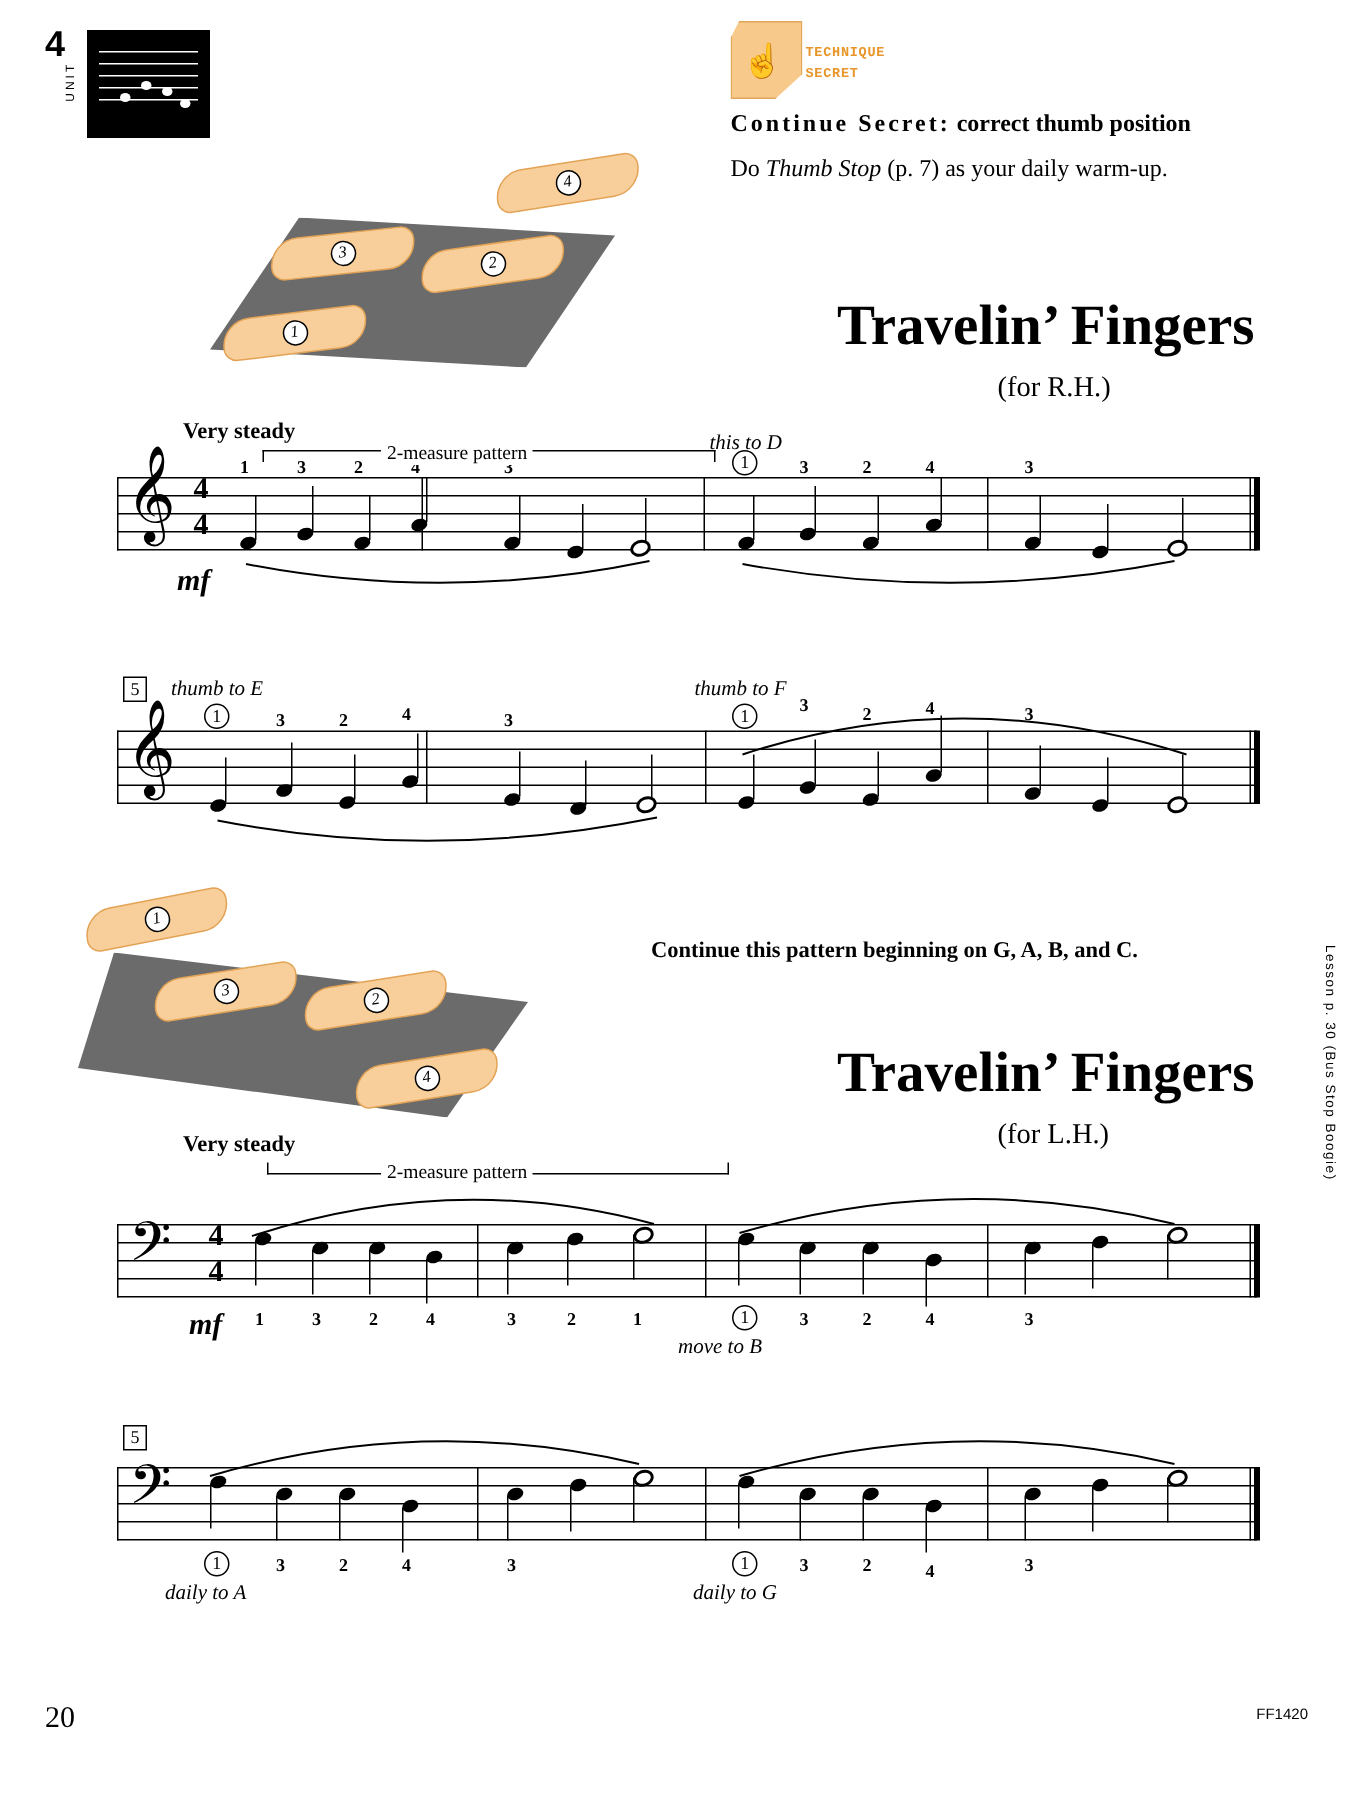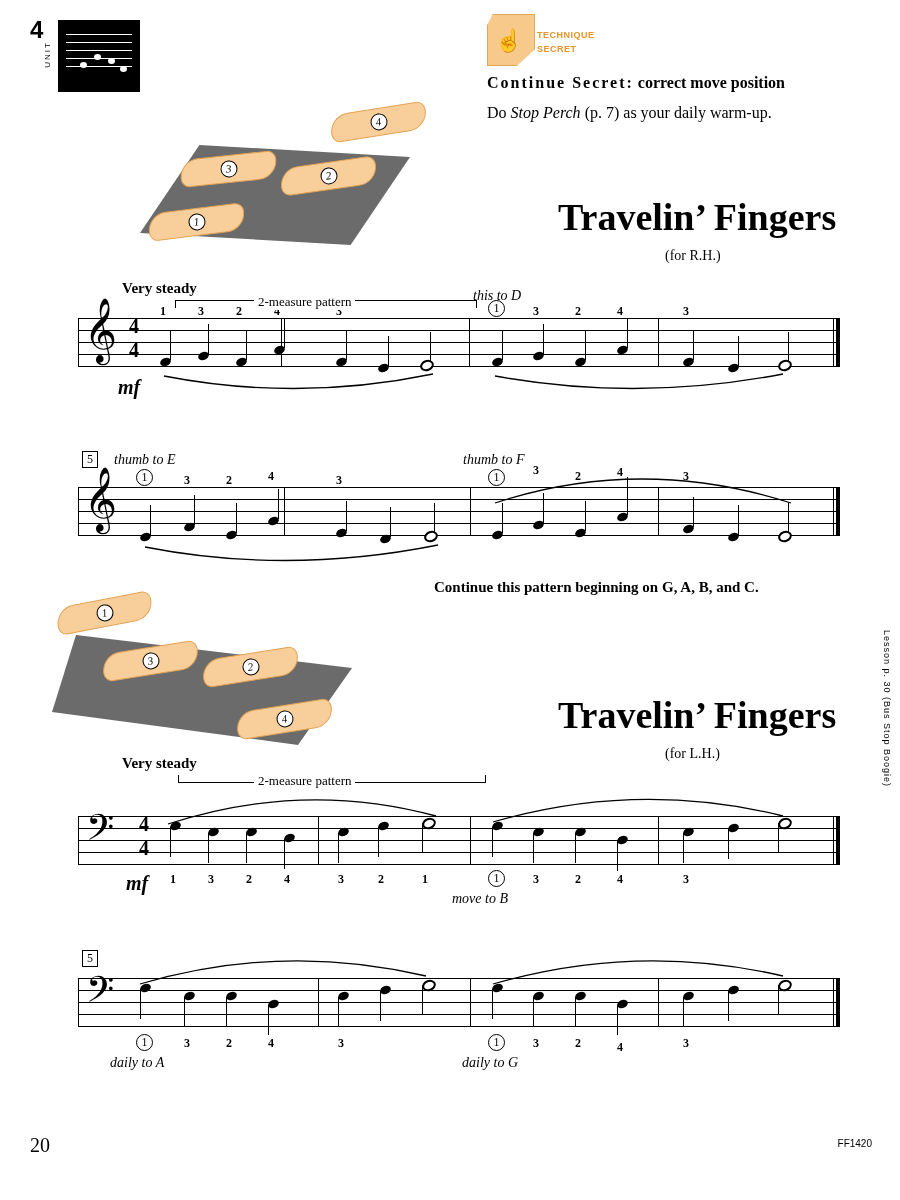--- a/index.html
+++ b/index.html
@@ -37,21 +37,21 @@
   
   .ts-icon { position:absolute; left:487px; top:14px; width:120px; height:52px; }
   .ts-icon .shape {
     position:absolute; left:0; top:0; width:46px; height:50px;
     background:#f7c98a;
     clip-path:polygon(12% 0, 100% 0, 100% 68%, 62% 100%, 0 100%, 0 22%);
     border:1px solid #e0a85a;
   }
   .ts-icon .hand { position:absolute; left:8px; top:14px; font-size:22px; color:#222; }
   .ts-icon .lbl1, .ts-icon .lbl2 {
-    position:absolute; font-family:Liberation Sans, sans-serif;
+    position:absolute; font-family:Liberation Mono, monospace;
     font-size:9px; font-weight:bold; color:#e8952a; letter-spacing:.5px;
   }
   .ts-icon .lbl1 { left:50px; top:16px; }
   .ts-icon .lbl2 { left:50px; top:30px; }
 
   .ts-line { position:absolute; left:487px; top:74px; font-size:16px; }
   .ts-line .sp { font-weight:bold; letter-spacing:2px; }
   .ts-line .rest { font-weight:bold; }
   .ts-sub { position:absolute; left:487px; top:104px; font-size:16px; }
   .ts-sub i { font-style:italic; }
@@ -68,21 +68,21 @@
     font-family:"Liberation Serif", serif; font-style:italic; font-size:11px;
     color:#000; background:#fff; border:1px solid #000; border-radius:50%;
     width:15px; height:15px; line-height:14px; text-align:center;
   }
 
   
   .song-title {
     position:absolute; font-family:"Liberation Serif", serif;
     font-size:38px; font-weight:bold; letter-spacing:0px;
   }
-  .song-sub { position:absolute; font-size:14px;text-align:center; }
+  .song-sub { position:absolute; font-size:19px;text-align:center; }
 
   
   .system { position:absolute; }
   .staff { position:absolute; left:0; top:0; width:100%; height:48px; }
   .staff .sl { position:absolute; left:0; right:0; height:1px; background:#000; }
   .staff .sl:nth-child(1){ top:0; }
   .staff .sl:nth-child(2){ top:12px; }
   .staff .sl:nth-child(3){ top:24px; }
   .staff .sl:nth-child(4){ top:36px; }
   .staff .sl:nth-child(5){ top:48px; }
@@ -119,21 +119,21 @@
   .dyn { position:absolute; font-family:"Liberation Serif", serif; font-style:italic; font-weight:bold; font-size:20px; }
   .tempo { position:absolute; font-size:15px; font-weight:bold; }
   .moveto { position:absolute; font-size:14px; font-style:italic; }
   .measnum {
     position:absolute; border:1px solid #000; font-size:12px;
     padding:0px 4px; font-family:"Liberation Serif", serif;
   }
   .pattern-label { position:absolute; font-size:13px; }
   .bracket { position:absolute; height:7px; border-top:1px solid #000; border-left:1px solid #000; border-right:1px solid #000; }
   .bracket.down { border-top:none; border-bottom:1px solid #000; }
-  .continue-line { position:absolute; font-size:15px; font-weight:bold; }
+  .continue-line { position:absolute; font-size:15px; font-weight:bold;margin-top:47px; }
 
   
   .page-num { position:absolute; left:30px; top:1134px; font-size:20px; }
   .catalog { position:absolute; right:28px; top:1138px; font-size:10px; font-family:"Liberation Sans", sans-serif; }
   .side-note {
     position:absolute; right:8px; top:830px; width:200px;
     transform:rotate(90deg); transform-origin:right top;
     font-family:"Liberation Sans", sans-serif; font-size:9px; letter-spacing:1px;
   }
 </style>
@@ -161,24 +161,24 @@
   </div>
 
   <div class="ts-icon">
     <div class="shape"></div>
     <div class="hand">☝</div>
     <div class="lbl1">TECHNIQUE</div>
     <div class="lbl2">SECRET</div>
   </div>
 
   <div class="ts-line">
-    <span class="sp">Continue Secret:</span><span class="rest"> correct move position</span>
+    <span class="sp">Continue Secret:</span><span class="rest"> correct thumb position</span>
   </div>
   <div class="ts-sub">
-    <span>Do </span><i>Stop Perch</i><span> (p. 7) as your daily warm-up.</span>
+    <span>Do </span><i>Thumb Stop</i><span> (p. 7) as your daily warm-up.</span>
   </div>
 
   <div class="kbd" style="left:130px; top:100px; width:320px; height:160px;">
     <div class="slab" style="left:10px; top:45px; width:270px; height:100px; clip-path:polygon(22% 0, 100% 12%, 78% 100%, 0 88%);"></div>
     <div class="finger" style="left:200px; top:8px; width:95px; height:26px; transform:rotate(-9deg);">
       <span class="num">4</span>
     </div>
     <div class="finger" style="left:50px; top:55px; width:95px; height:26px; transform:rotate(-6deg);">
       <span class="num">3</span>
     </div>

